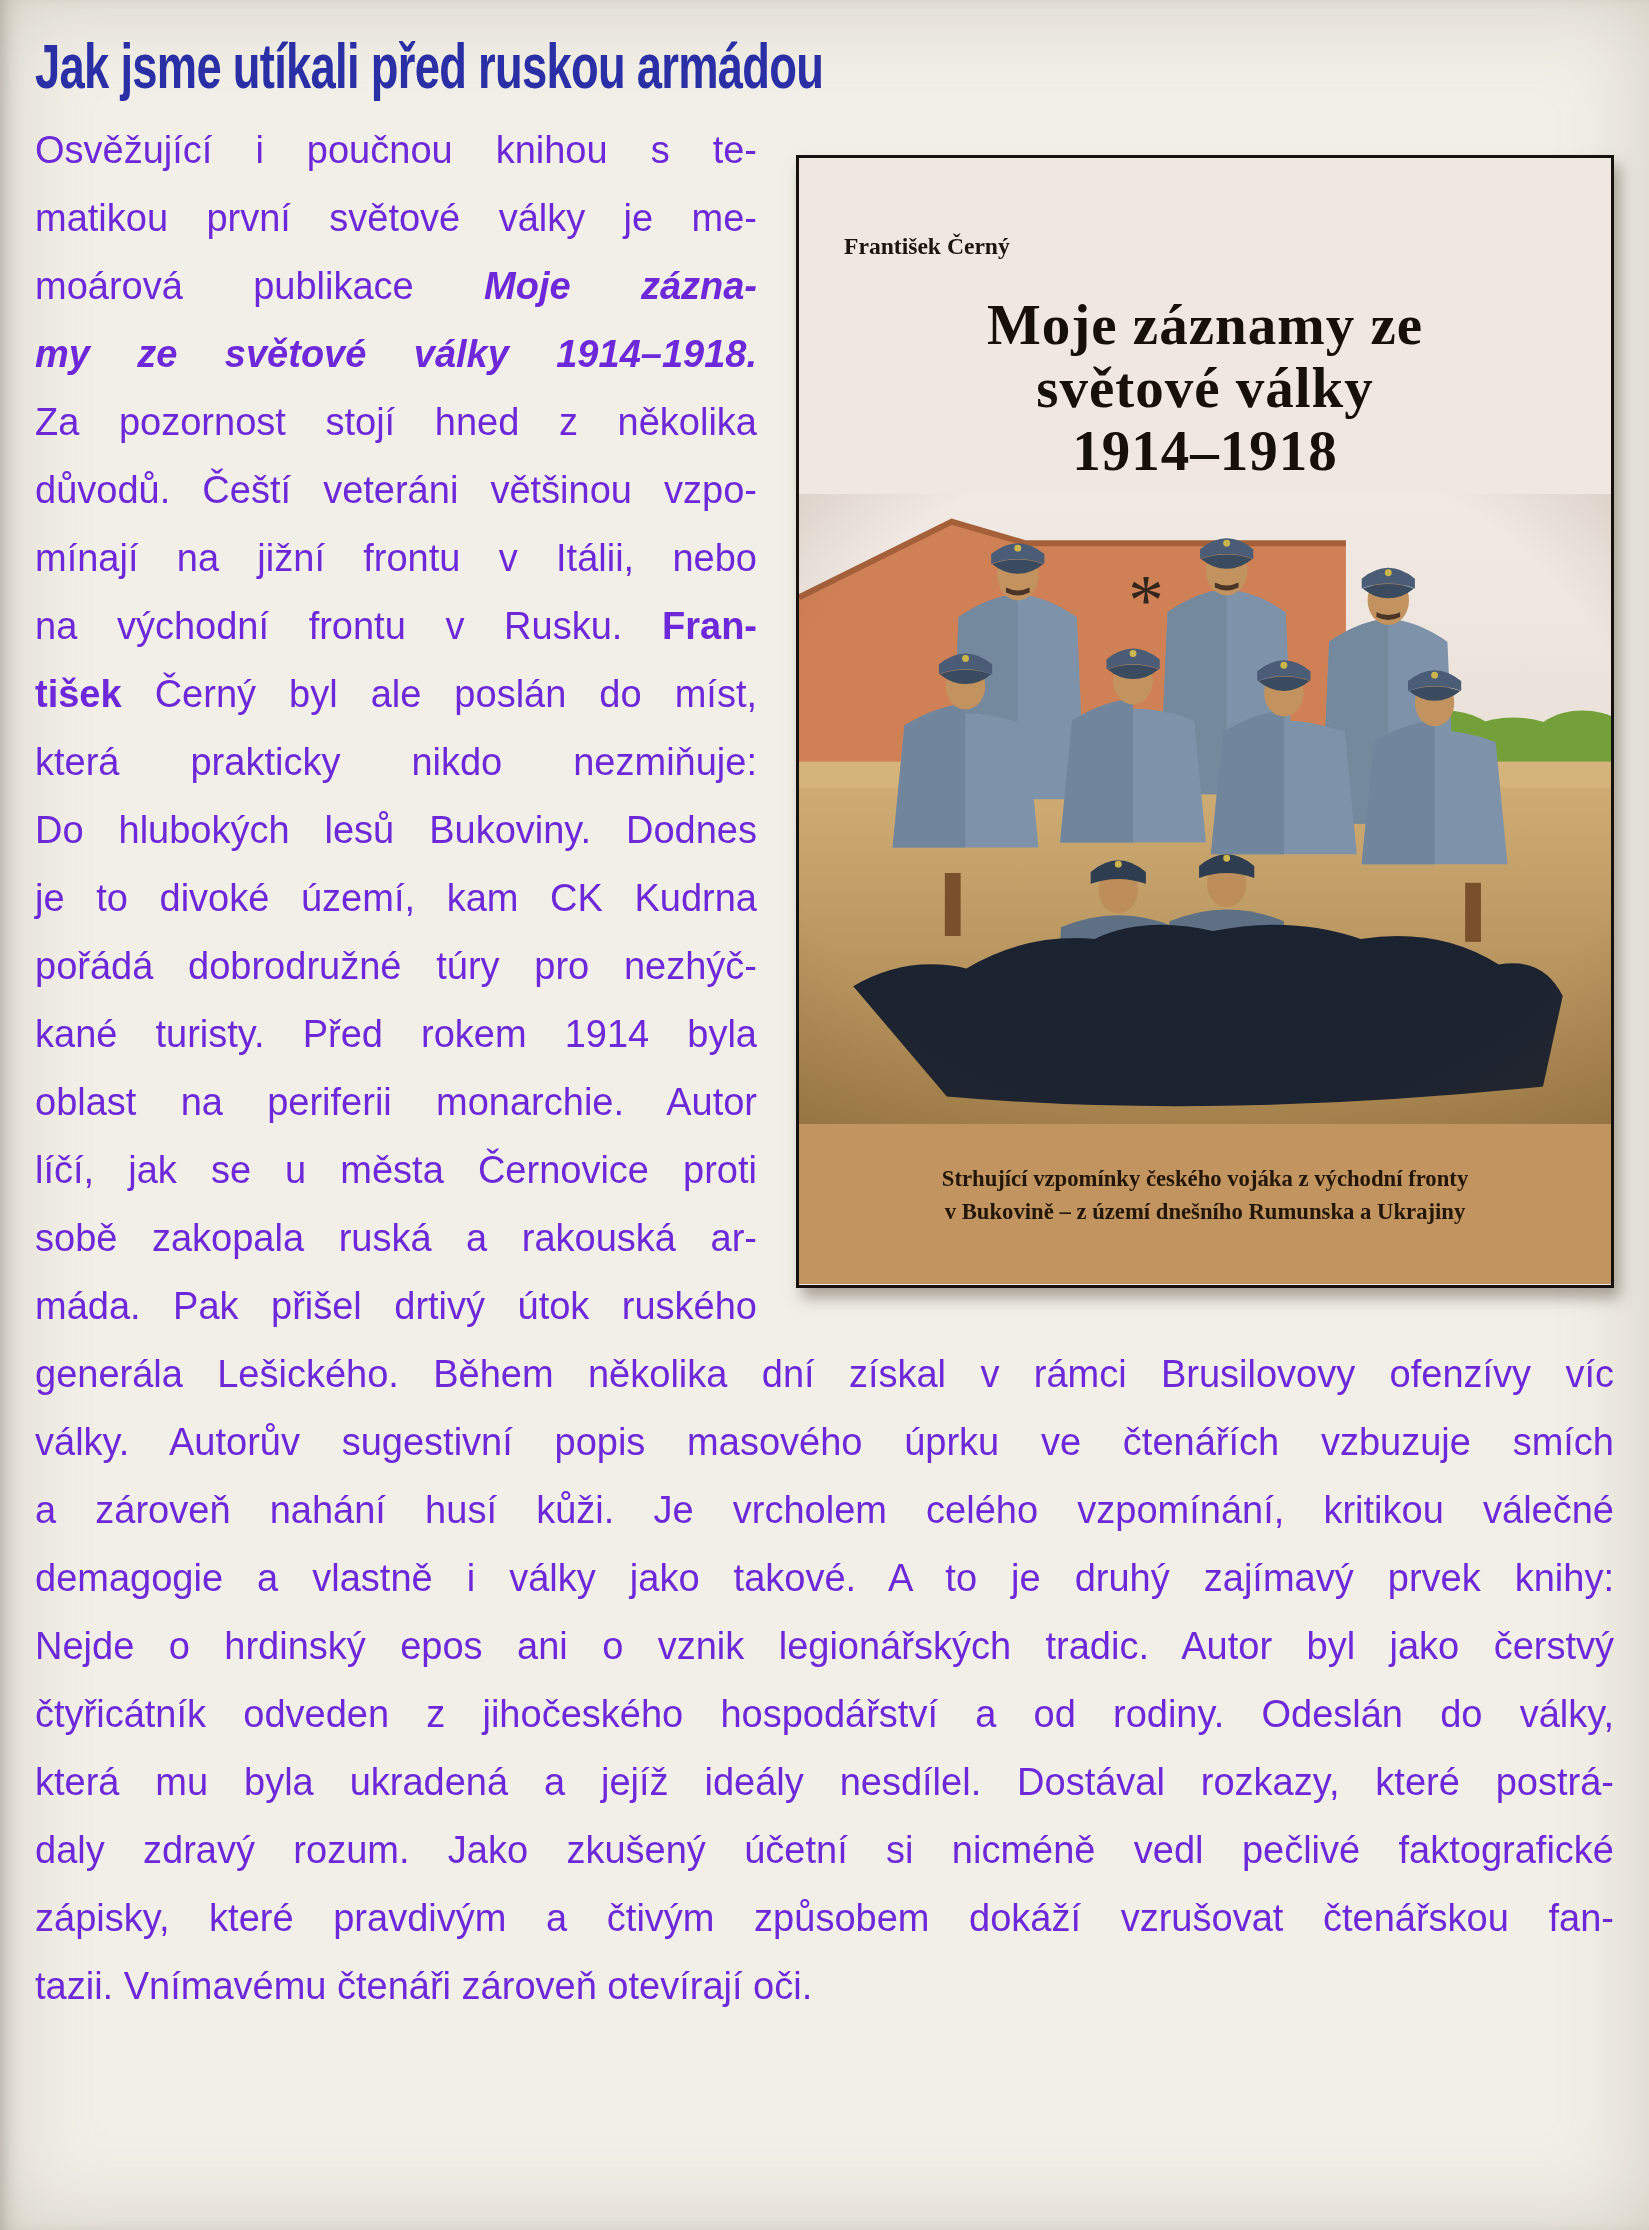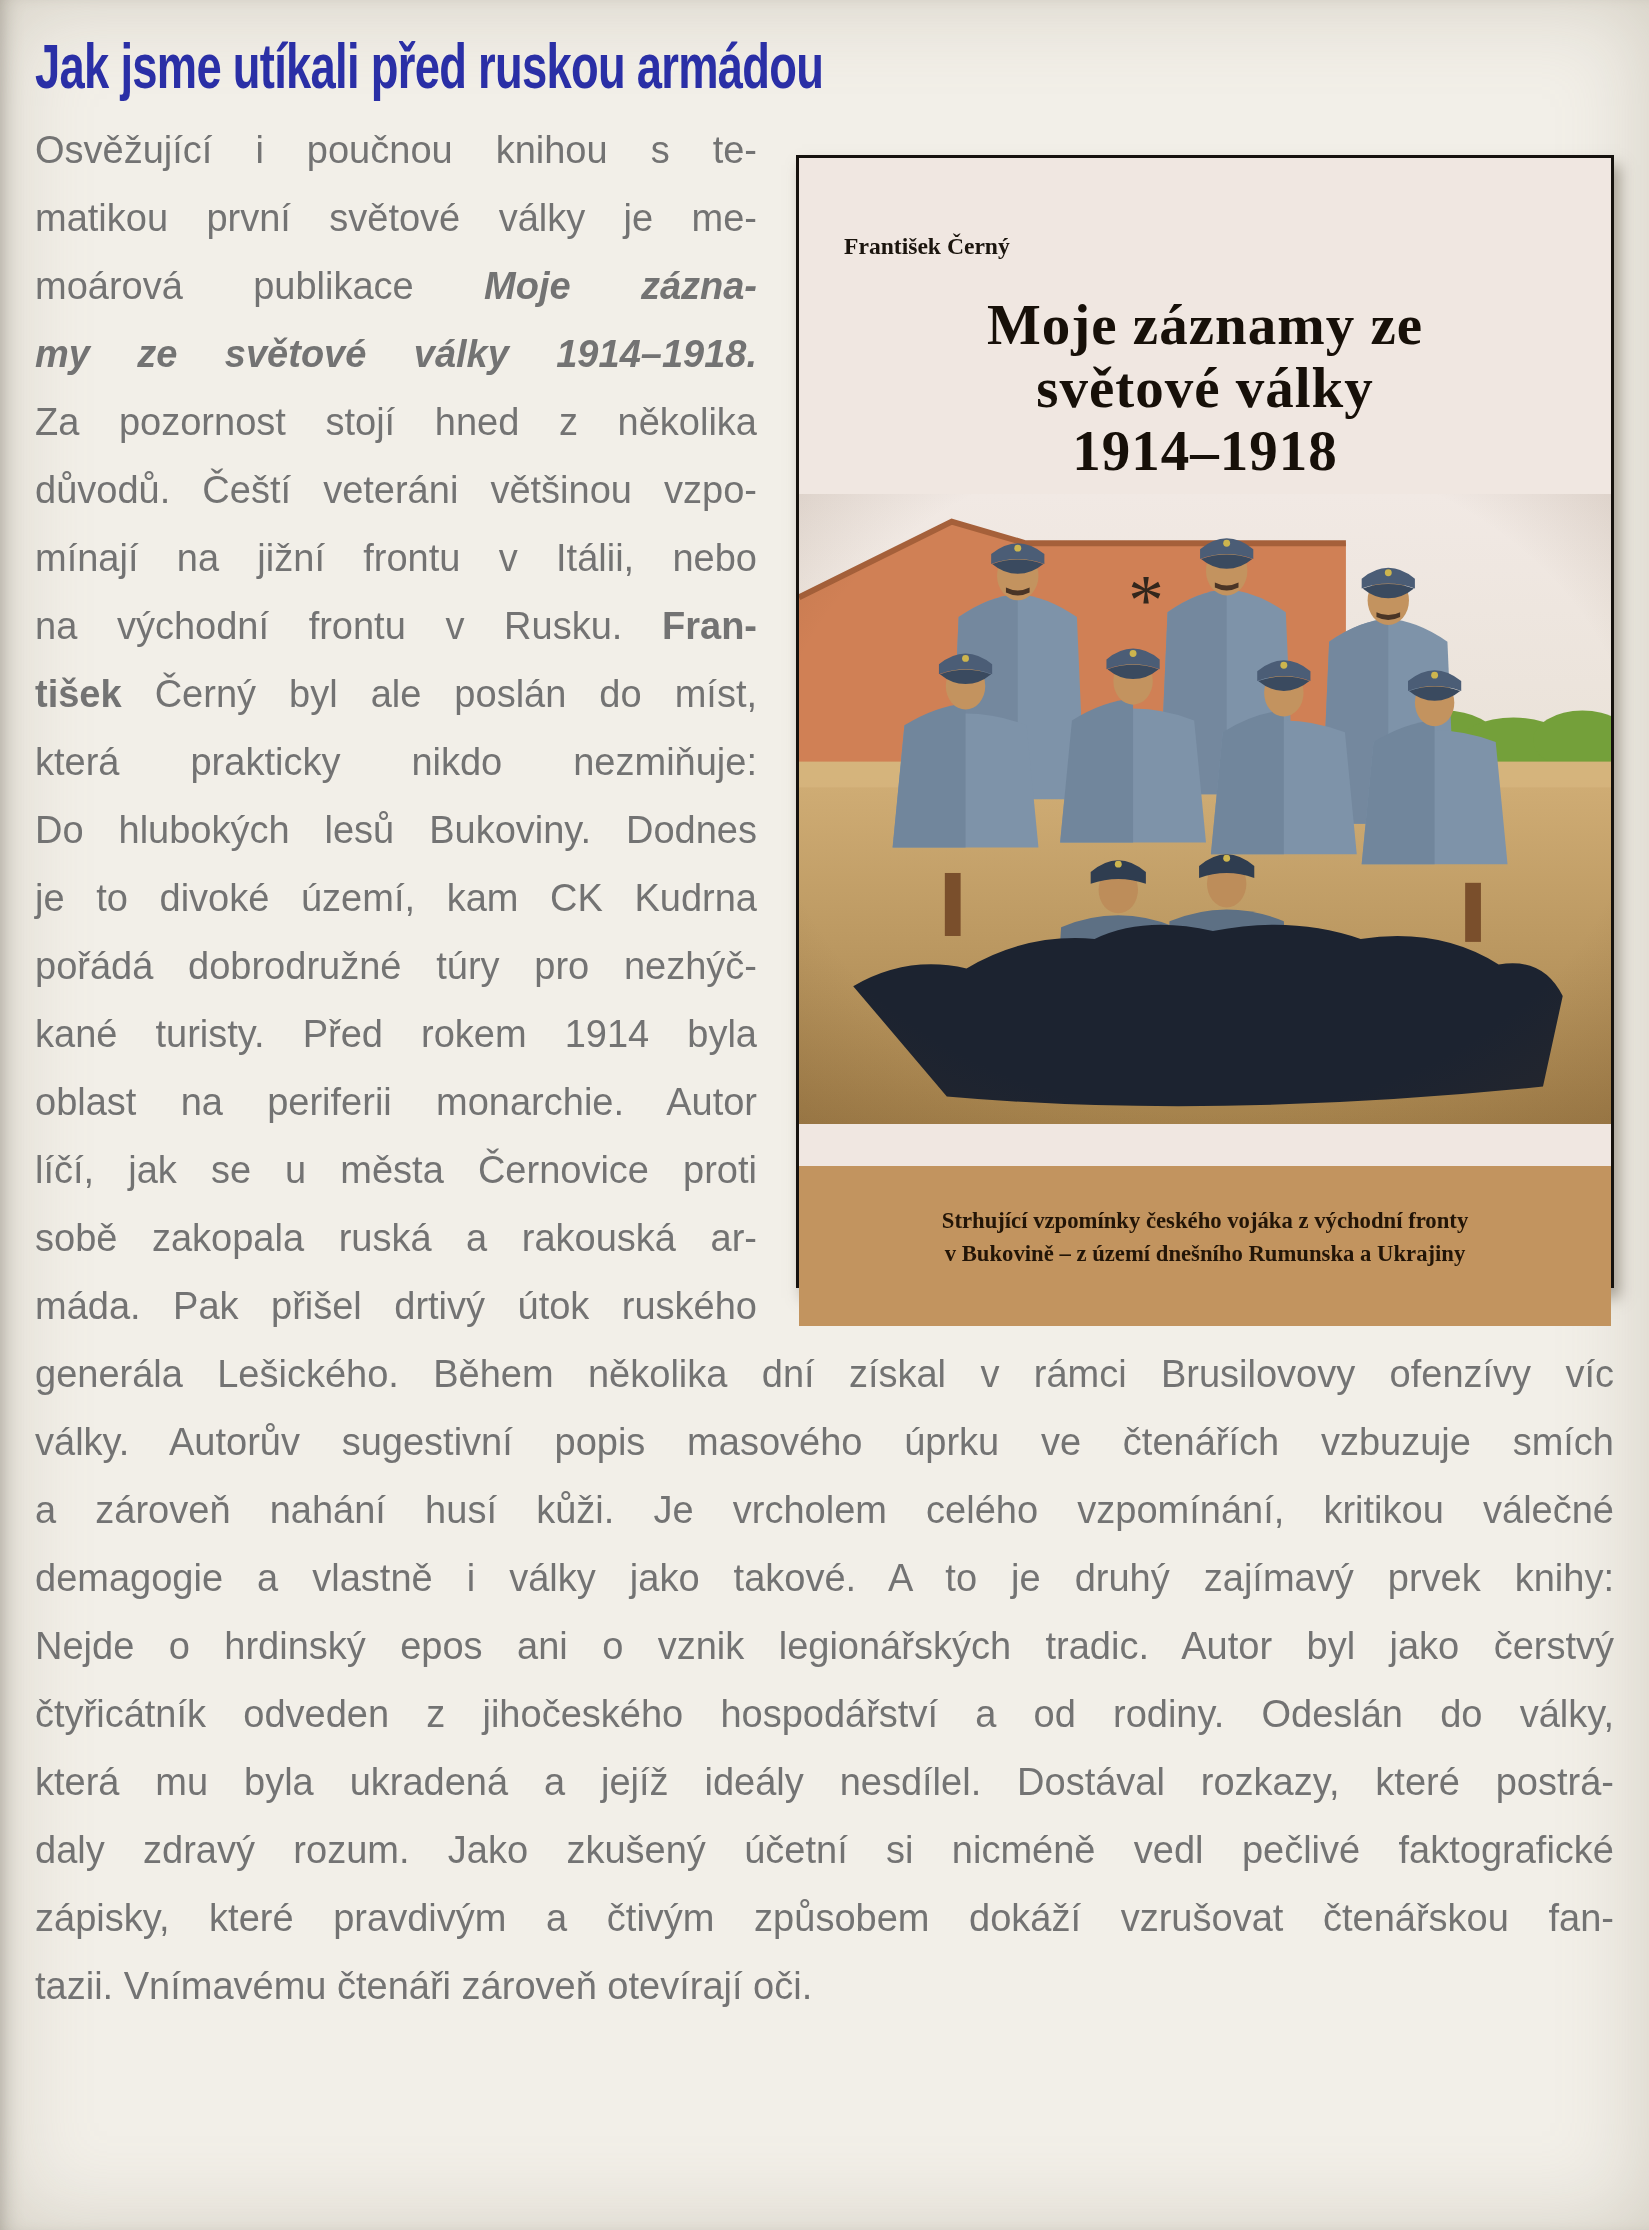--- a/index.html
+++ b/index.html
@@ -13,21 +13,21 @@
   .content { padding:29.6px 35px 0 35px; }
 
   h1.headline { margin:0 0 13.8px 0; line-height:73px; height:73px; white-space:nowrap; }
   h1.headline .scale {
     display:inline-block; transform:scaleX(.72); transform-origin:0 60%;
     font-size:63px; font-weight:bold; letter-spacing:-1px; color:#2a2fa6;
   }
 
   .flow::after { content:""; display:block; clear:both; }
   .flow .line {
-    font-size:38px; line-height:68px; color:#737373;
+    font-size:38px; line-height:68px; color:#6d28d9;
     text-align:justify; text-align-last:justify;
   }
   .flow .line:last-child { text-align-last:left; }
   .b  { font-weight:700; }
   .bi { font-weight:700; font-style:italic; }
 
   .cover {
     float:right; width:818px; height:1133px; margin:39px 0 44px 39px;
     box-sizing:border-box; border:3px solid #16120e; background:#f0e7e1;
     box-shadow:5.9px 9.9px 13.8px rgba(110,100,85,.55);
@@ -38,21 +38,21 @@
     font-weight:bold; font-size:23.6px; color:#1b150e;
   }
   .cover-title {
     margin-top:33px; text-align:center; font-family:"Liberation Serif", serif;
     font-weight:bold; font-size:57px; line-height:63px; letter-spacing:1px; color:#171009;
   }
   .cover-photo { display:block; width:812px; height:630px; margin-top:11.8px; }
   .cover-caption {
     box-sizing:border-box; height:160px; padding-top:39px; background:#c2945f;
     text-align:center; font-family:"Liberation Serif", serif; font-weight:bold;
-    font-size:22.7px; line-height:32.5px; color:#231507;margin-top:42px;
+    font-size:22.7px; line-height:32.5px; color:#231507;
   }
 </style>
 </head>
 <body>
 
 <div class="page">
   <div class="content">
 
     <h1 class="headline"><span class="scale">Jak jsme utíkali před ruskou armádou</span></h1>
 

